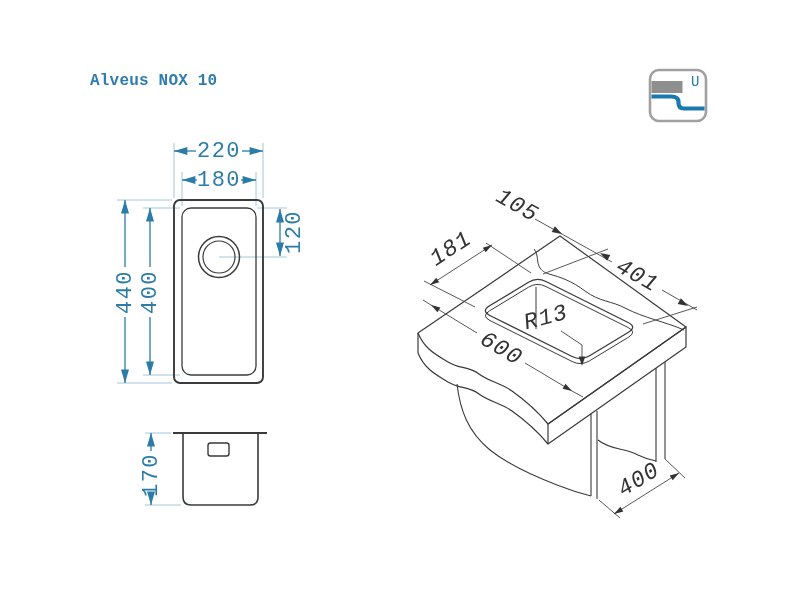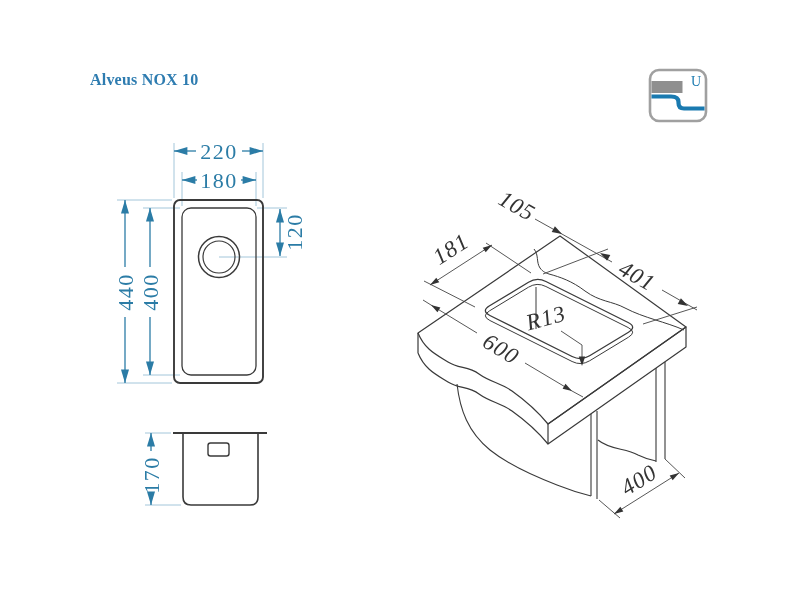--- a/index.html
+++ b/index.html
@@ -1,17 +1,17 @@
 <!DOCTYPE html>
 <html><head>
 <meta charset="utf-8">
 <style>
   html,body{margin:0;padding:0;background:#fff;}
   #stage{position:relative;width:800px;height:600px;background:#ffffff;overflow:hidden;
-         font-family:Liberation Serif, serif;}
+         font-family:Liberation Mono, monospace;}
   svg{position:absolute;left:0;top:0;}
   .title-text{fill:#2e7cb0;font-size:16px;font-weight:bold;letter-spacing:.2px;}
   .dimB{fill:#2b7ca6;font-size:22px;letter-spacing:1.5px;}
   .dimD{fill:#333333;font-size:23px;font-style:italic;letter-spacing:1px;}
   .u-letter{fill:#1a7ab0;font-size:14px;}
   .objline{stroke:#3a3a3a;fill:none;}
   .thin{stroke:#444444;stroke-width:.9;fill:none;}
   .bline{stroke:#2b7ca6;stroke-width:1.3;fill:none;}
   .eline{stroke:#a3c6da;stroke-width:1;fill:none;}
 </style>

